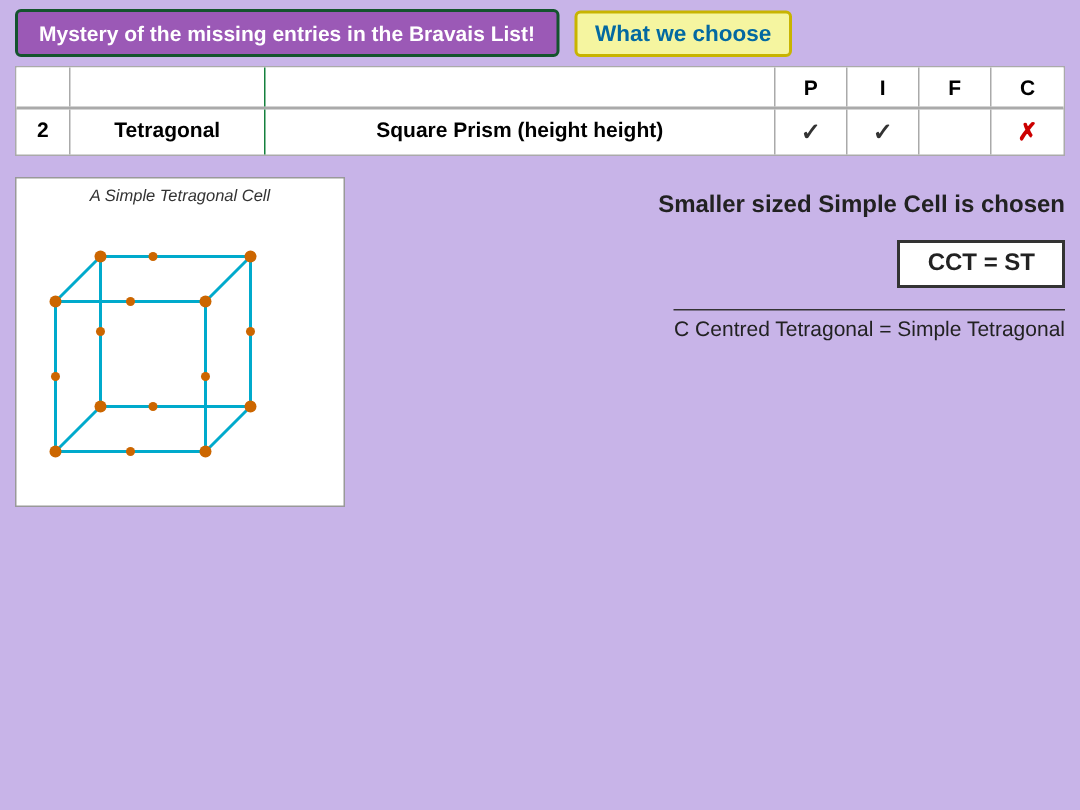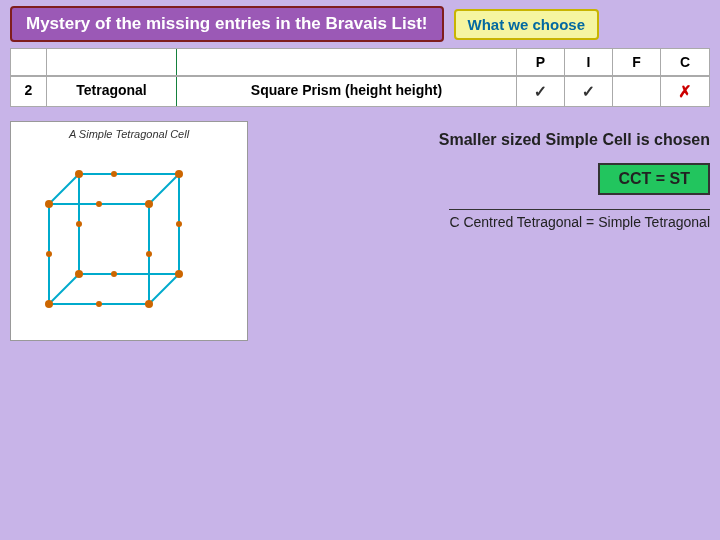--- a/index.html
+++ b/index.html
@@ -14,24 +14,24 @@
 
     .header-bar {
       display: flex;
       align-items: center;
       padding: 6px 10px;
       gap: 10px;
     }
 
     .title-box {
       background: #9b59b6;
-      border: 2px solid #7f1d1d;
+      border: 2px solid #14532d;
       border-radius: 4px;
       padding: 6px 14px;
-      font-size: 17px;
+      font-size: 14px;
       font-weight: bold;
       color: white;
     }
 
     .what-we-choose {
       background: #f5f5a0;
       border: 2px solid #c8b400;
       border-radius: 4px;
       padding: 5px 12px;
       font-size: 15px;
@@ -114,28 +114,27 @@
 
     .content-area {
       display: flex;
       margin-top: 14px;
       padding: 0 10px;
       gap: 20px;
       align-items: flex-start;
     }
 
     .diagram-box {
-      width: 238px;
+      width: 220px;
       min-height: 210px;
       background: white;
       border: 1px solid #999;
       padding: 6px;
       display: flex;
       flex-direction: column;
-      align-items: center;
     }
 
     .diagram-title {
       font-size: 11px;
       font-style: italic;
       color: #333;
       text-align: center;
       margin-bottom: 4px;
     }
 
@@ -158,21 +157,21 @@
       font-weight: bold;
       color: #222;
     }
 
     .cct-box {
       border: 2px solid #333;
       padding: 5px 18px;
       font-size: 16px;
       font-weight: bold;
       color: #222;
-      background: #22c55e;
+      background: #ffffff;
     }
 
     .centred-text {
       font-size: 14px;
       color: #222;
       border-top: 1px solid #333;
       padding-top: 4px;
     }
   </style>
 </head>

